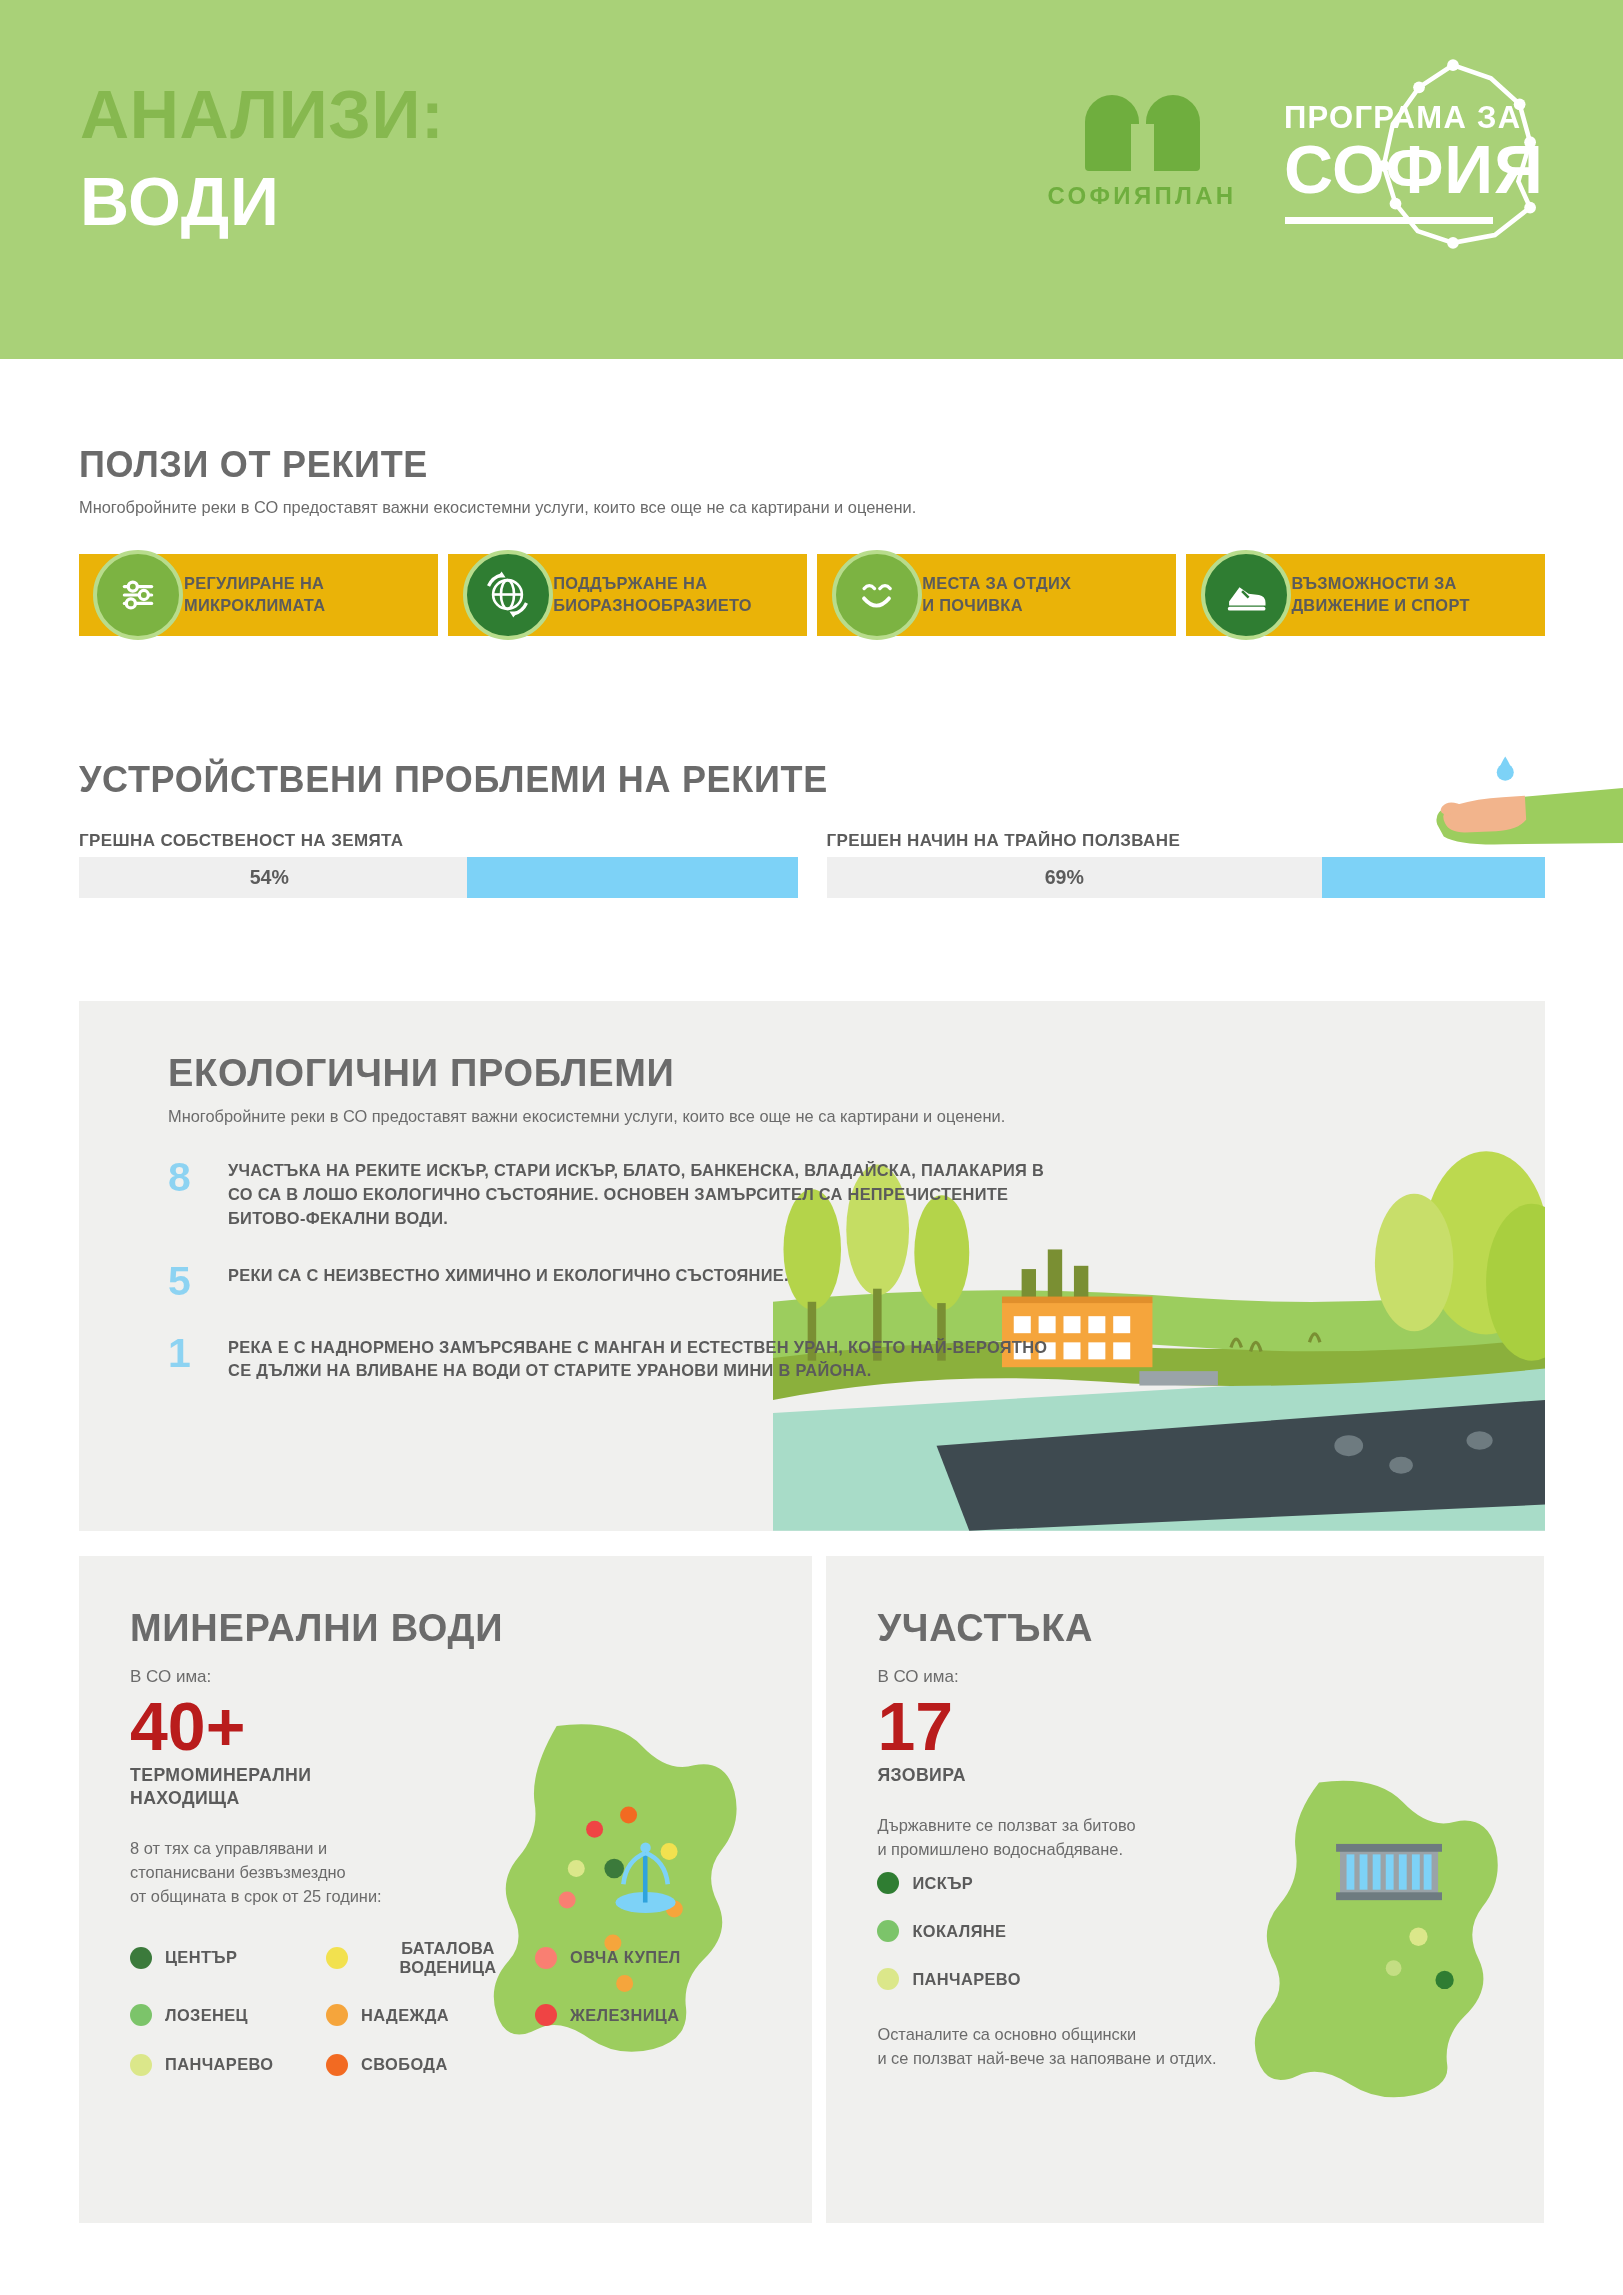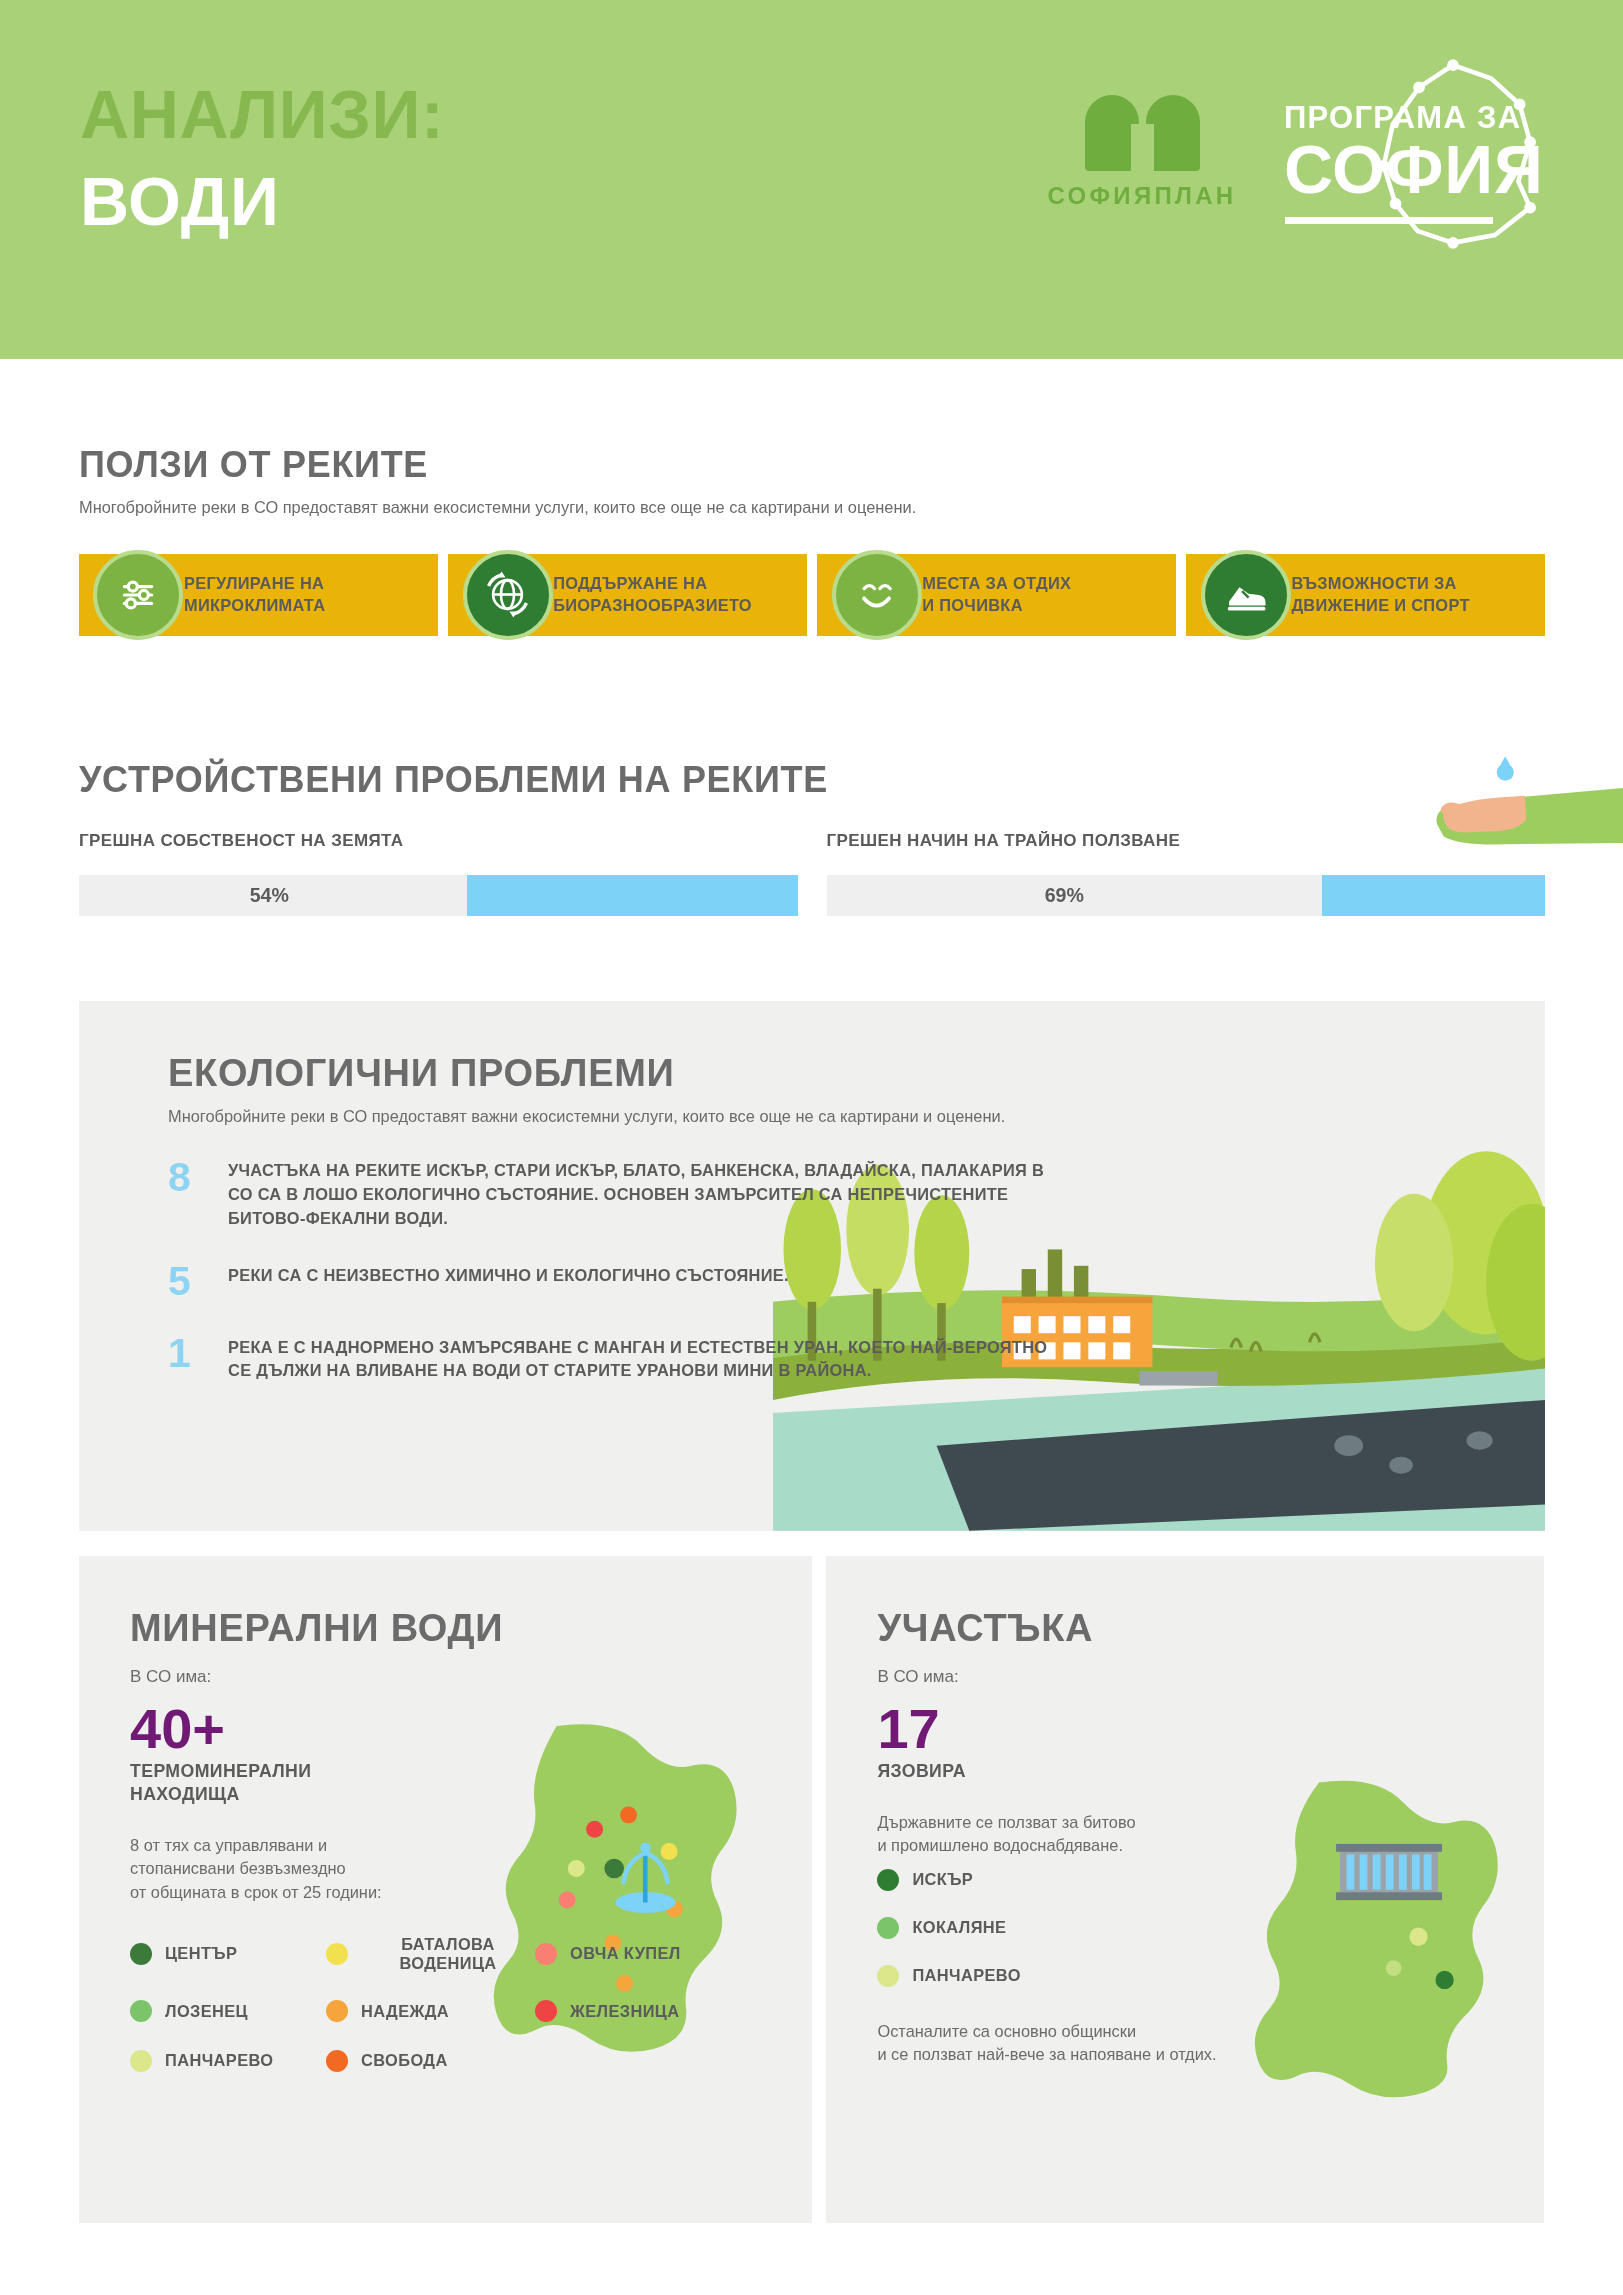--- a/index.html
+++ b/index.html
@@ -157,21 +157,21 @@
     margin-top: 30px;
   }
   .bar-block { flex: 1; }
   .bar-label {
     font-size: 17px;
     font-weight: bold;
     color: #5b5b5b;
     letter-spacing: 0.4px;
   }
   .bar-track {
-    margin-top: 24px;
+    margin-top: 6px;
     height: 41px;
     background: #efefef;
     position: relative;
   }
   .bar-fill {
     position: absolute;
     right: 0; top: 0; height: 100%;
     background: #7dd2f7;
   }
   .bar-value {
@@ -227,22 +227,22 @@
     background: #f0f0ee;
     position: relative;
     overflow: hidden;
   }
   .panel.left { width: 733px; }
   .panel.right { width: 718px; }
   .panel-inner { padding: 51px 12px 0 51px; position: relative; z-index: 3; }
   .panel-title { font-size: 38px; font-weight: bold; color: #6b6b6b; letter-spacing: 0.7px; }
   .panel-pre { font-size: 17px; color: #6b6b6b; margin-top: 17px; }
   .big-number {
-    font-size: 56px; font-weight: bold; color: #701a75;
-    line-height: 1.05; margin-top: 13px;
+    font-size: 68px; font-weight: bold; color: #b91c1c;
+    line-height: 1.05; margin-top: 4px;
   }
   .big-caption {
     font-size: 17.7px; font-weight: bold; color: #5b5b5b;
     letter-spacing: 0.4px; line-height: 1.3; margin-top: 1.3px;
   }
   .panel-note {
     font-size: 16.4px; color: #6b6b6b; margin-top: 27.5px; line-height: 1.45;
   }
   .legend { margin-top: 30px; }
   .legend-grid {

